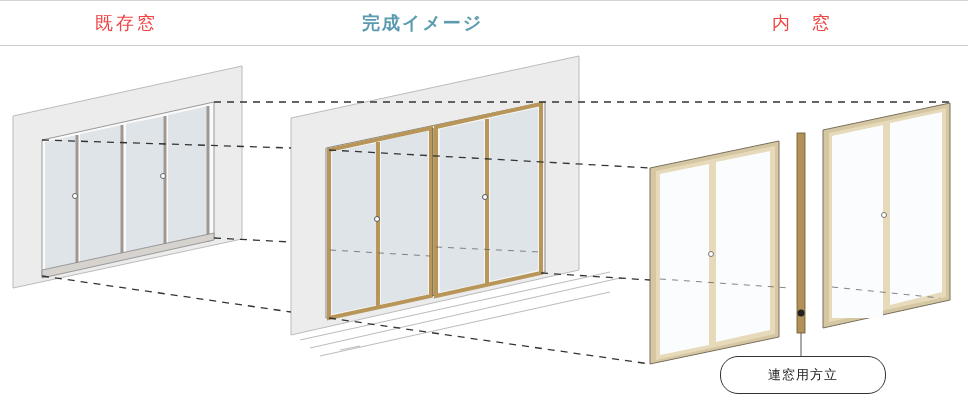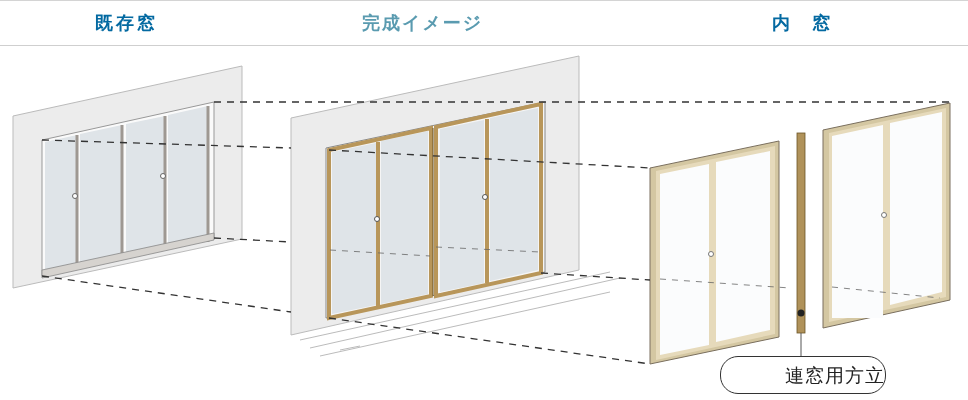--- a/index.html
+++ b/index.html
@@ -1,24 +1,24 @@
 <!DOCTYPE html>
 <html><head>
 <meta charset="utf-8">
 <style>
   html, body { margin: 0; padding: 0; background: #ffffff; }
   body { width: 968px; height: 400px; position: relative; overflow: hidden; font-family: "DejaVu Sans", sans-serif; }
   .topline { position: absolute; left: 0; top: 0; width: 968px; height: 1px; background: #d4d4d4; }
   .header { position: absolute; left: 0; top: 1px; width: 968px; height: 44px; border-bottom: 1px solid #cfcfcf; }
-  .h-label { position: absolute; top: 10px; font-size: 18px; letter-spacing: 3px; color: #0369a1; font-weight: bold; }
+  .h-label { position: absolute; top: 10px; font-size: 18px; letter-spacing: 3px; color: #ef4444; }
   .h-existing { left: 95px; }
   .h-complete { left: 362px; color: #5a9bb0; font-weight: bold; letter-spacing: 2px; }
   .h-inner { left: 772px; letter-spacing: 8px; }
   svg.scene { position: absolute; left: 0; top: 46px; }
-  .callout { position: absolute; left: 720px; top: 356px; width: 164px; height: 36px; border: 1px solid #333; border-radius: 18px; background: #fff; text-align: right; line-height: 36px; font-size: 19px; color: #222; letter-spacing: 1px; }
+  .callout { position: absolute; left: 720px; top: 356px; width: 164px; height: 36px; border: 1px solid #333; border-radius: 18px; background: #fff; text-align: center; line-height: 36px; font-size: 13px; color: #222; letter-spacing: 1px; }
 </style>
 </head>
 <body>
 
 <div class="topline"></div>
 <div class="header">
   <span class="h-label h-existing">既存窓</span>
   <span class="h-label h-inner">内 窓</span>
   <span class="h-label h-complete">完成イメージ</span>
 </div>

